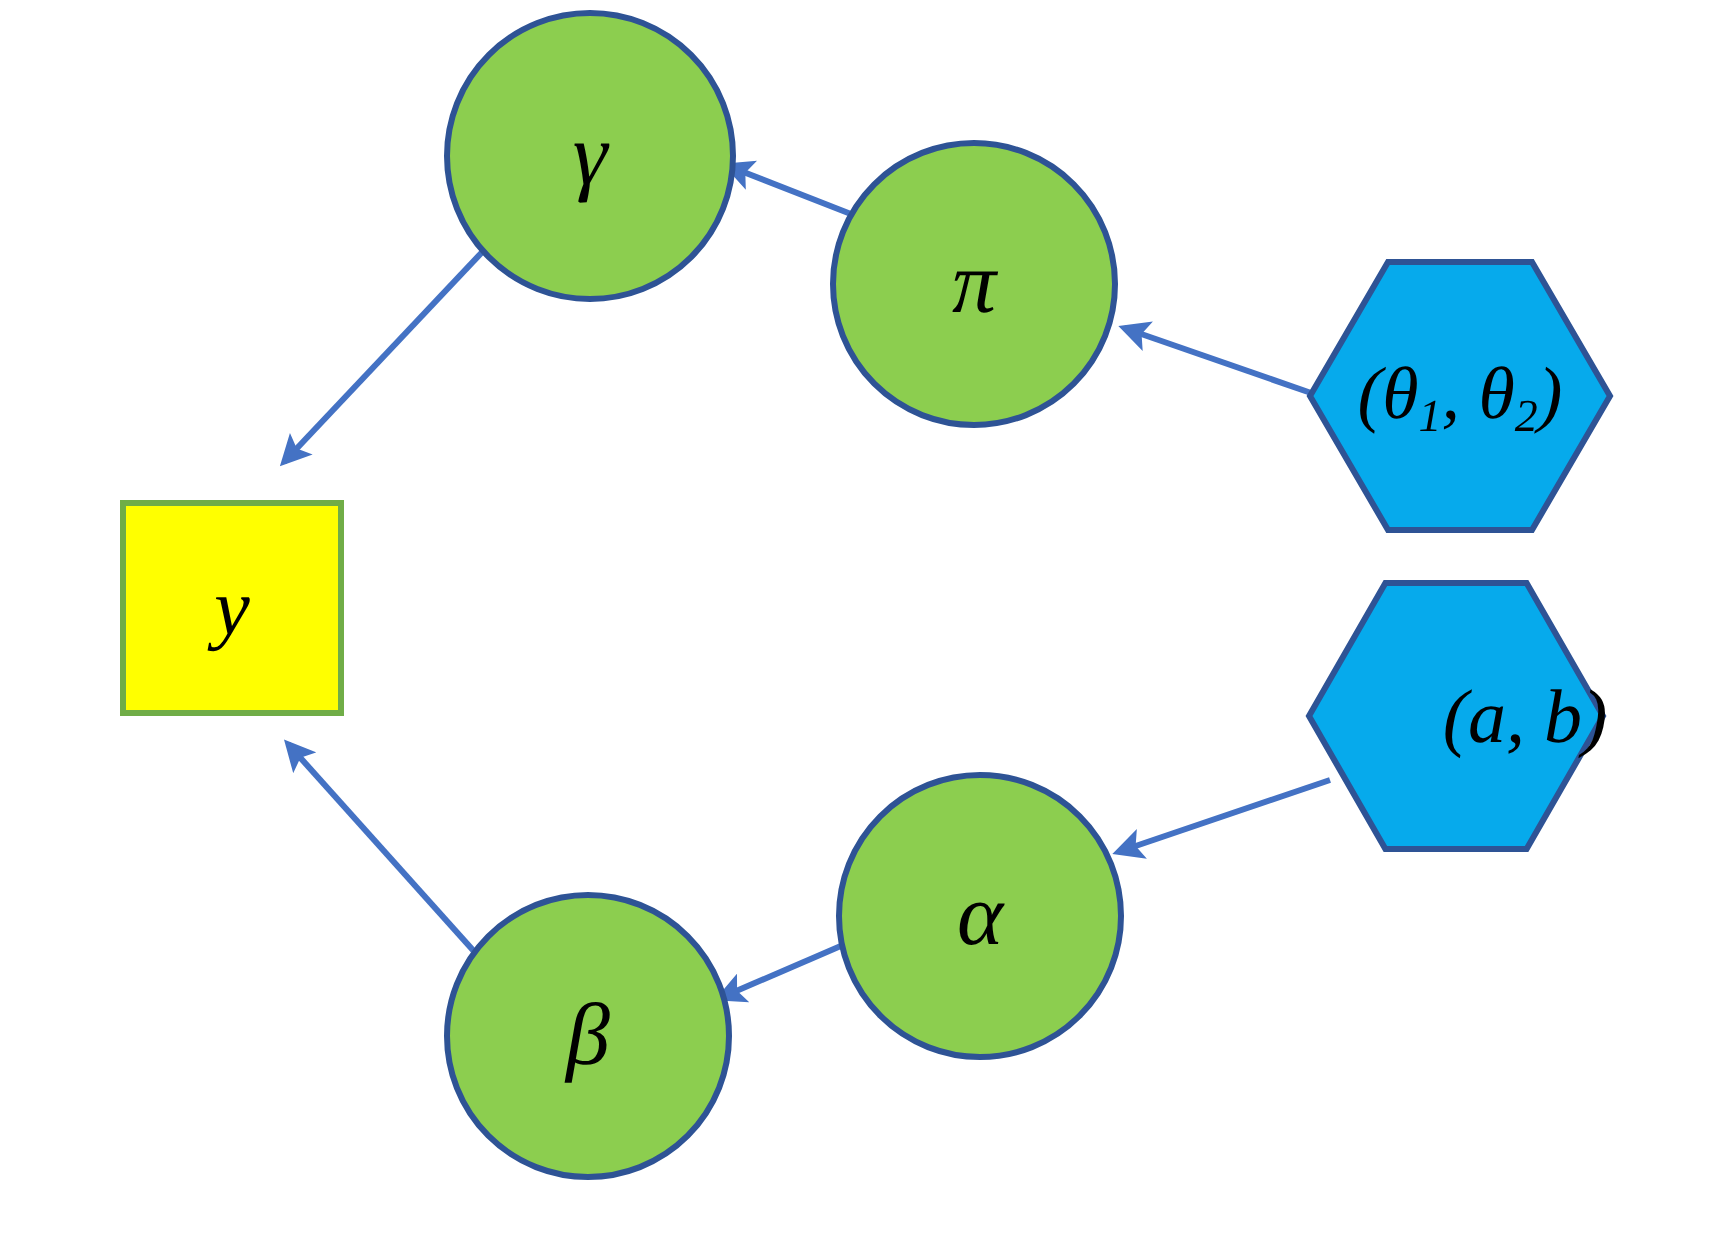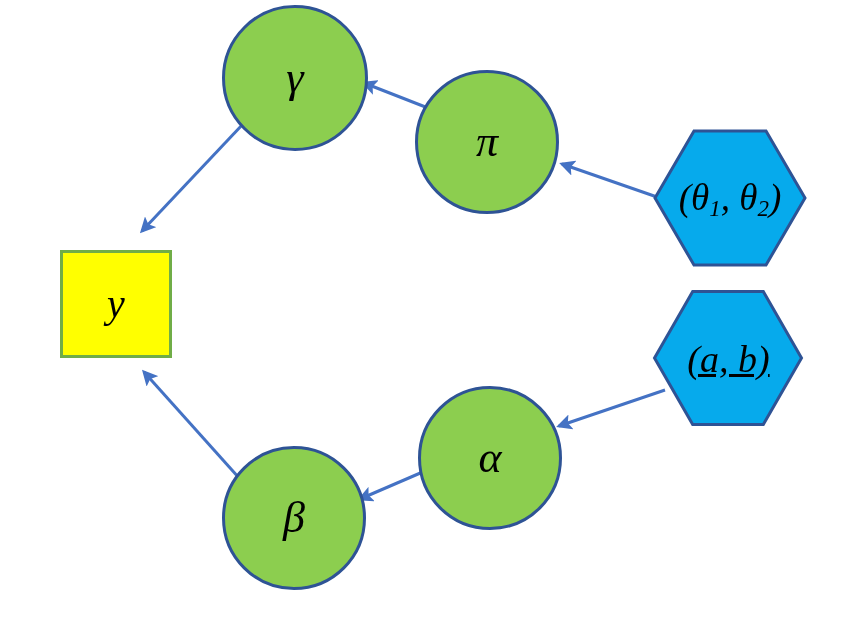--- a/index.html
+++ b/index.html
@@ -112,21 +112,21 @@
   <div class="node circle-node" style="left:222px; top:446px; width:144px; height:144px;">
     <span class="node-label">β</span>
   </div>
 
   <div class="node hex-node" style="left:655px; top:131px; width:150px; height:138px;">
     <span class="node-label">
       <span>(θ</span><sub>1</sub><span>, θ</span><sub>2</sub><span>)</span>
     </span>
   </div>
 
-  <div class="node hex-node small" style="left:655px; top:292px; width:147px; height:133px;text-decoration:underline;">
+  <div class="node hex-node small" style="left:689px; top:292px; width:147px; height:133px;">
     <span class="node-label">(a, b)</span>
   </div>
 
   <div class="node square-node" style="left:60px; top:250px; width:112px; height:108px;">
     <span class="node-label">y</span>
   </div>
 
 </div>
 
 </body></html>

